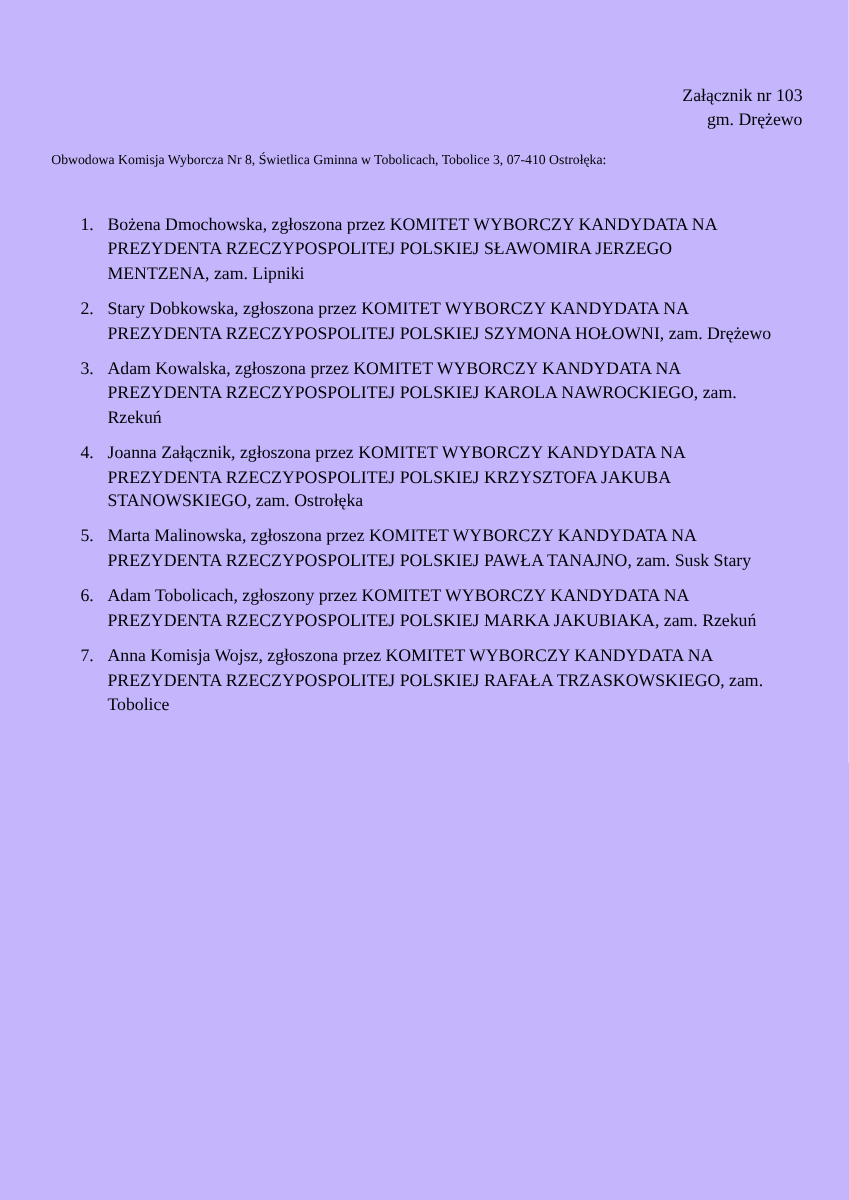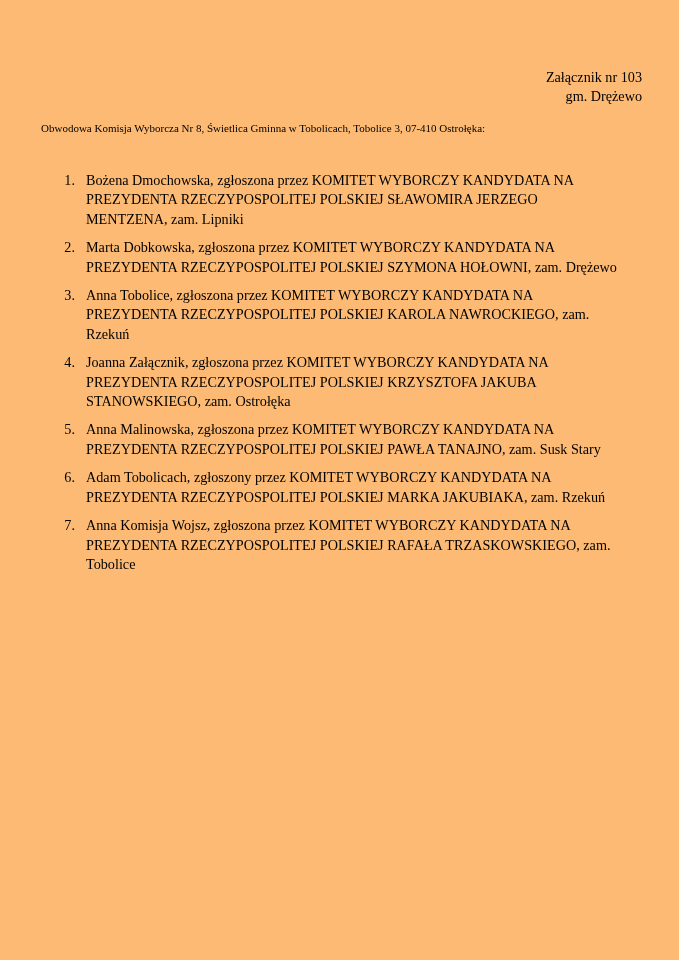--- a/index.html
+++ b/index.html
@@ -80,49 +80,49 @@
   .cand-name {
     font-weight: normal;
   }
   .cand-body {
     font-weight: normal;
   }
 </style>
 </head>
 <body style="color: rgb(0, 0, 0);">
 
-<div class="page" style="background: #fdba74;">
+<div class="page" style="background: #c4b5fd;">
 
   <div class="doc-header">
     <span class="hline">Załącznik nr 103</span>
     <span class="hline">gm. Drężewo</span>
   </div>
 
   <div class="committee-heading">Obwodowa Komisja Wyborcza Nr 8, Świetlica Gminna w Tobolicach, Tobolice 3, 07-410 Ostrołęka:</div>
 
   <ol class="candidate-list">
       <li class="candidate-item">
     <span class="item-number">1.</span>
     <span class="cand-name">Bożena Dmochowska</span><span class="cand-body">, zgłoszona przez KOMITET WYBORCZY KANDYDATA NA PREZYDENTA RZECZYPOSPOLITEJ POLSKIEJ SŁAWOMIRA JERZEGO MENTZENA, zam. Lipniki</span>
   </li>
       <li class="candidate-item">
     <span class="item-number">2.</span>
-    <span class="cand-name">Marta Dobkowska</span><span class="cand-body">, zgłoszona przez KOMITET WYBORCZY KANDYDATA NA PREZYDENTA RZECZYPOSPOLITEJ POLSKIEJ SZYMONA HOŁOWNI, zam. Drężewo</span>
+    <span class="cand-name">Stary Dobkowska</span><span class="cand-body">, zgłoszona przez KOMITET WYBORCZY KANDYDATA NA PREZYDENTA RZECZYPOSPOLITEJ POLSKIEJ SZYMONA HOŁOWNI, zam. Drężewo</span>
   </li>
       <li class="candidate-item">
     <span class="item-number">3.</span>
-    <span class="cand-name">Anna Tobolice</span><span class="cand-body">, zgłoszona przez KOMITET WYBORCZY KANDYDATA NA PREZYDENTA RZECZYPOSPOLITEJ POLSKIEJ KAROLA NAWROCKIEGO, zam. Rzekuń</span>
+    <span class="cand-name">Adam Kowalska</span><span class="cand-body">, zgłoszona przez KOMITET WYBORCZY KANDYDATA NA PREZYDENTA RZECZYPOSPOLITEJ POLSKIEJ KAROLA NAWROCKIEGO, zam. Rzekuń</span>
   </li>
       <li class="candidate-item">
     <span class="item-number">4.</span>
     <span class="cand-name">Joanna Załącznik</span><span class="cand-body">, zgłoszona przez KOMITET WYBORCZY KANDYDATA NA PREZYDENTA RZECZYPOSPOLITEJ POLSKIEJ KRZYSZTOFA JAKUBA STANOWSKIEGO, zam. Ostrołęka</span>
   </li>
       <li class="candidate-item">
     <span class="item-number">5.</span>
-    <span class="cand-name">Anna Malinowska</span><span class="cand-body">, zgłoszona przez KOMITET WYBORCZY KANDYDATA NA PREZYDENTA RZECZYPOSPOLITEJ POLSKIEJ PAWŁA TANAJNO, zam. Susk Stary</span>
+    <span class="cand-name">Marta Malinowska</span><span class="cand-body">, zgłoszona przez KOMITET WYBORCZY KANDYDATA NA PREZYDENTA RZECZYPOSPOLITEJ POLSKIEJ PAWŁA TANAJNO, zam. Susk Stary</span>
   </li>
       <li class="candidate-item">
     <span class="item-number">6.</span>
     <span class="cand-name">Adam Tobolicach</span><span class="cand-body">, zgłoszony przez KOMITET WYBORCZY KANDYDATA NA PREZYDENTA RZECZYPOSPOLITEJ POLSKIEJ MARKA JAKUBIAKA, zam. Rzekuń</span>
   </li>
       <li class="candidate-item">
     <span class="item-number">7.</span>
     <span class="cand-name">Anna Komisja Wojsz</span><span class="cand-body">, zgłoszona przez KOMITET WYBORCZY KANDYDATA NA PREZYDENTA RZECZYPOSPOLITEJ POLSKIEJ RAFAŁA TRZASKOWSKIEGO, zam. Tobolice</span>
   </li>
     </ol>

